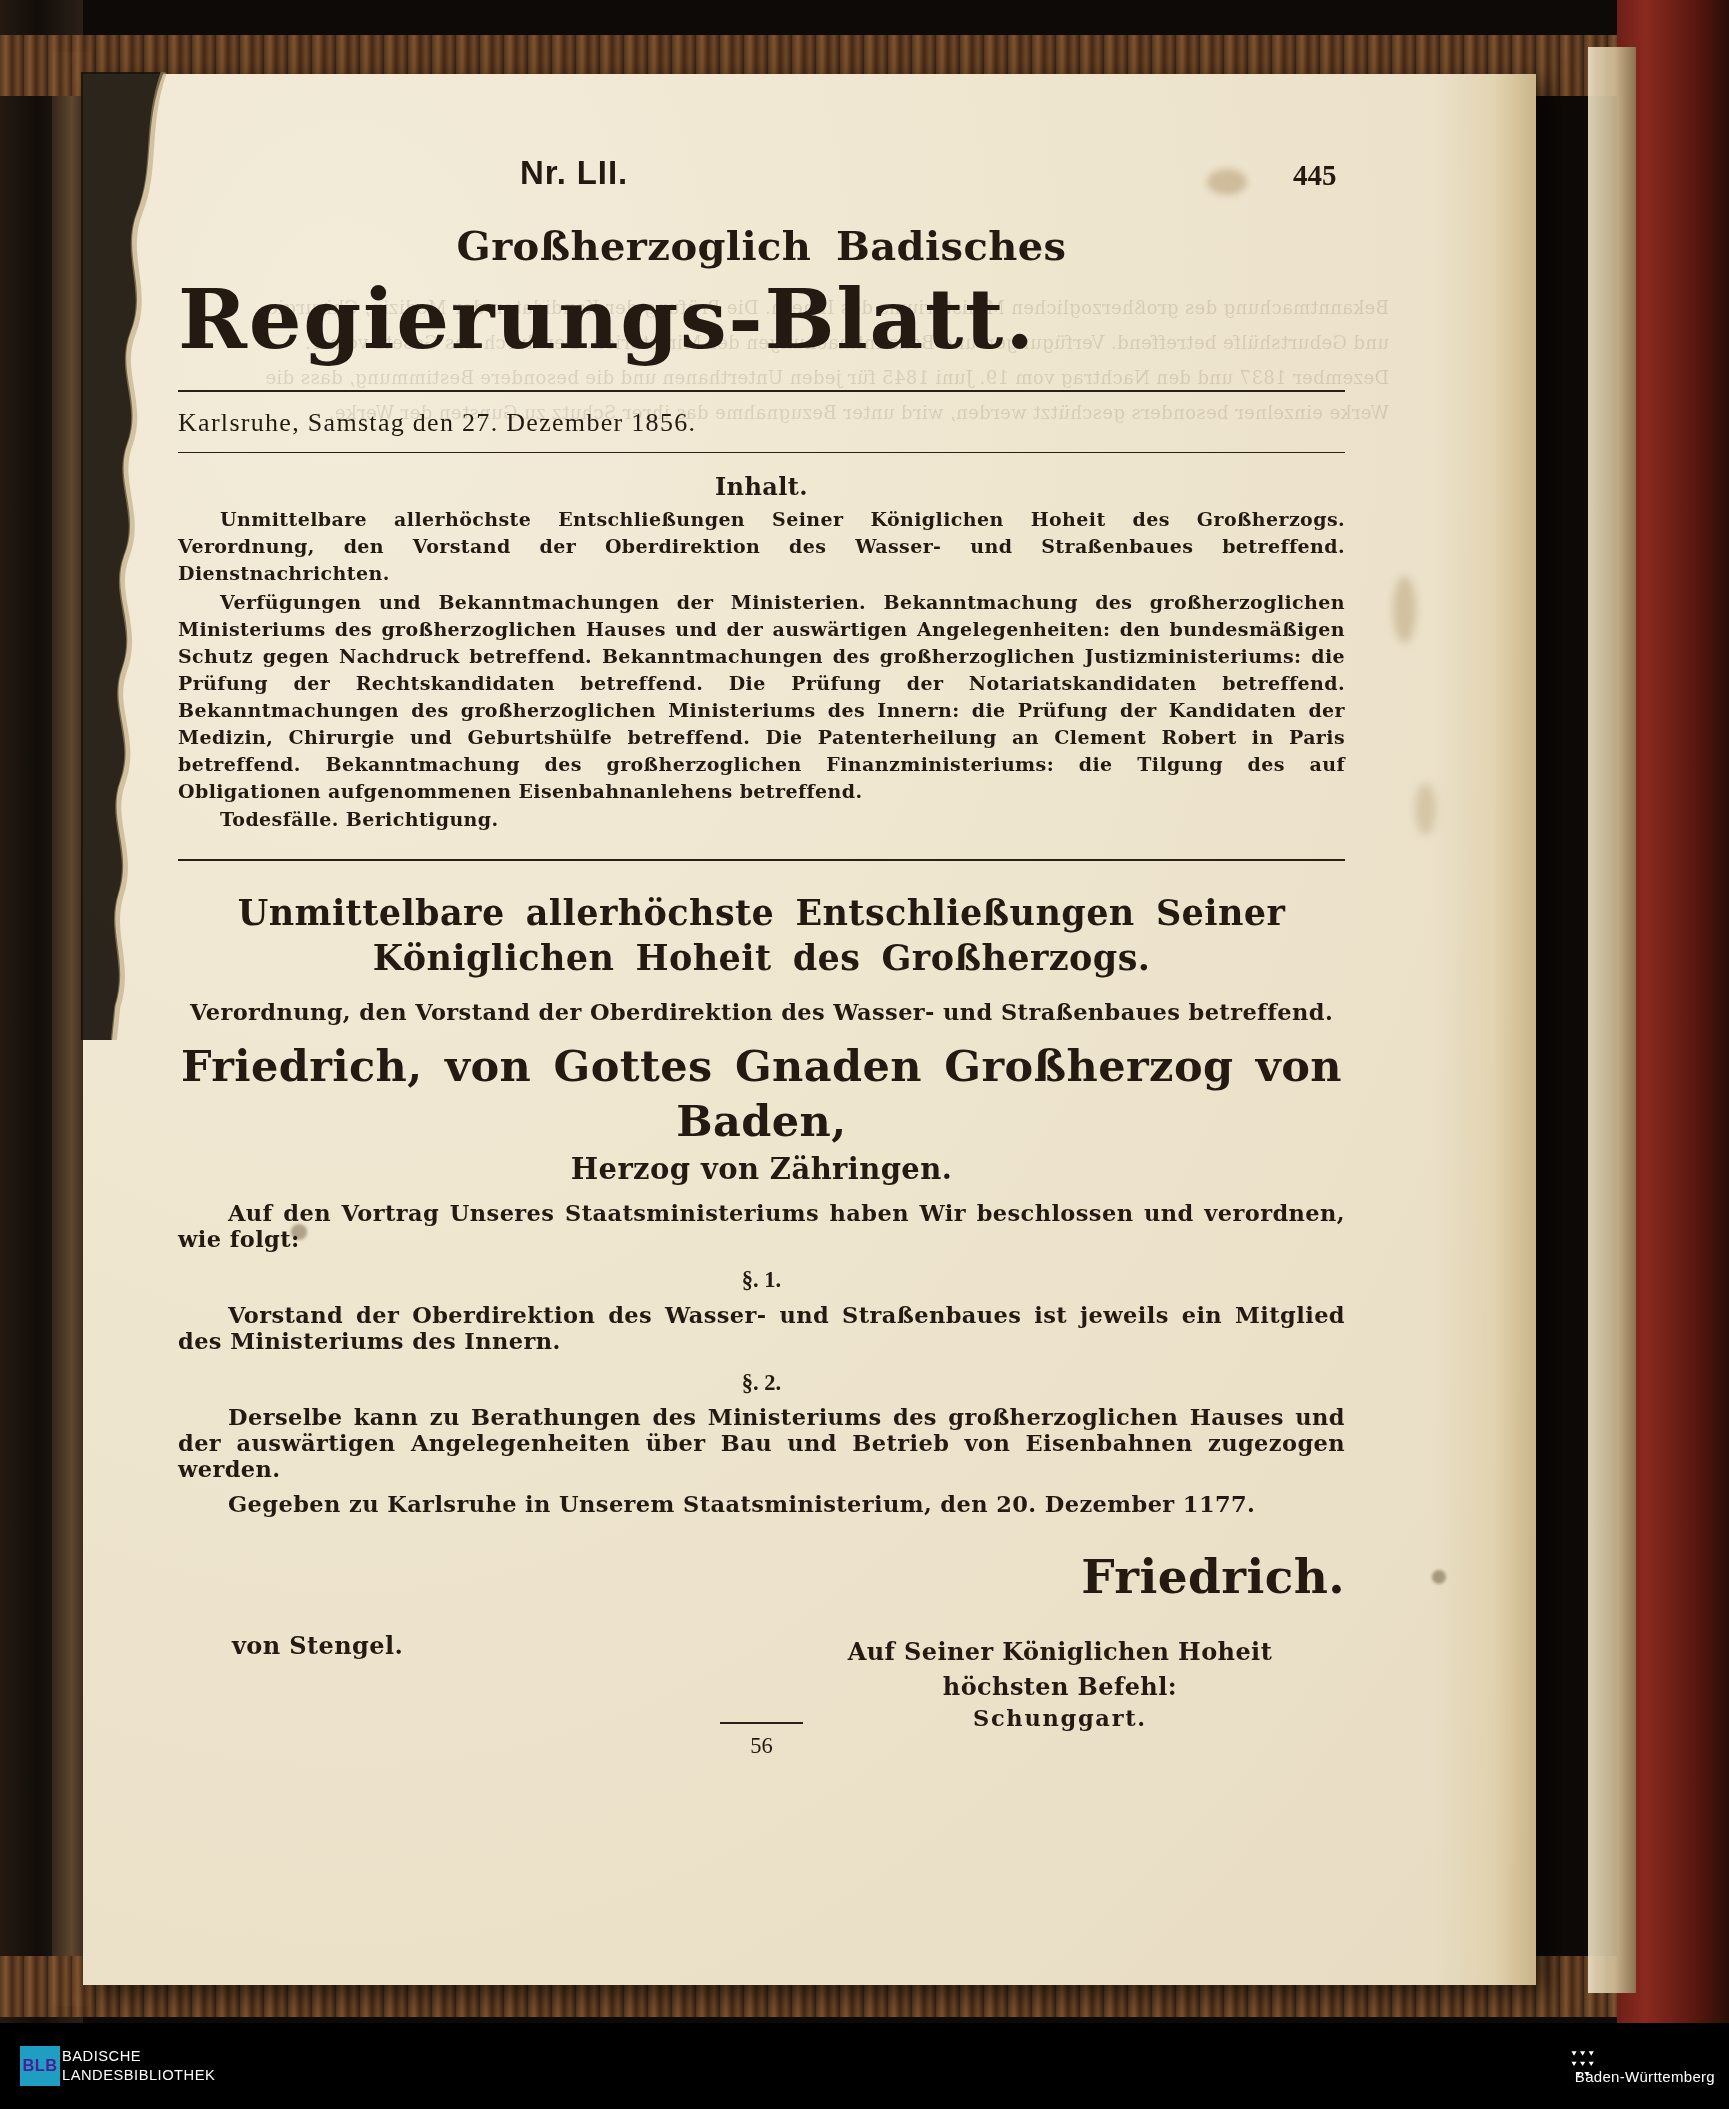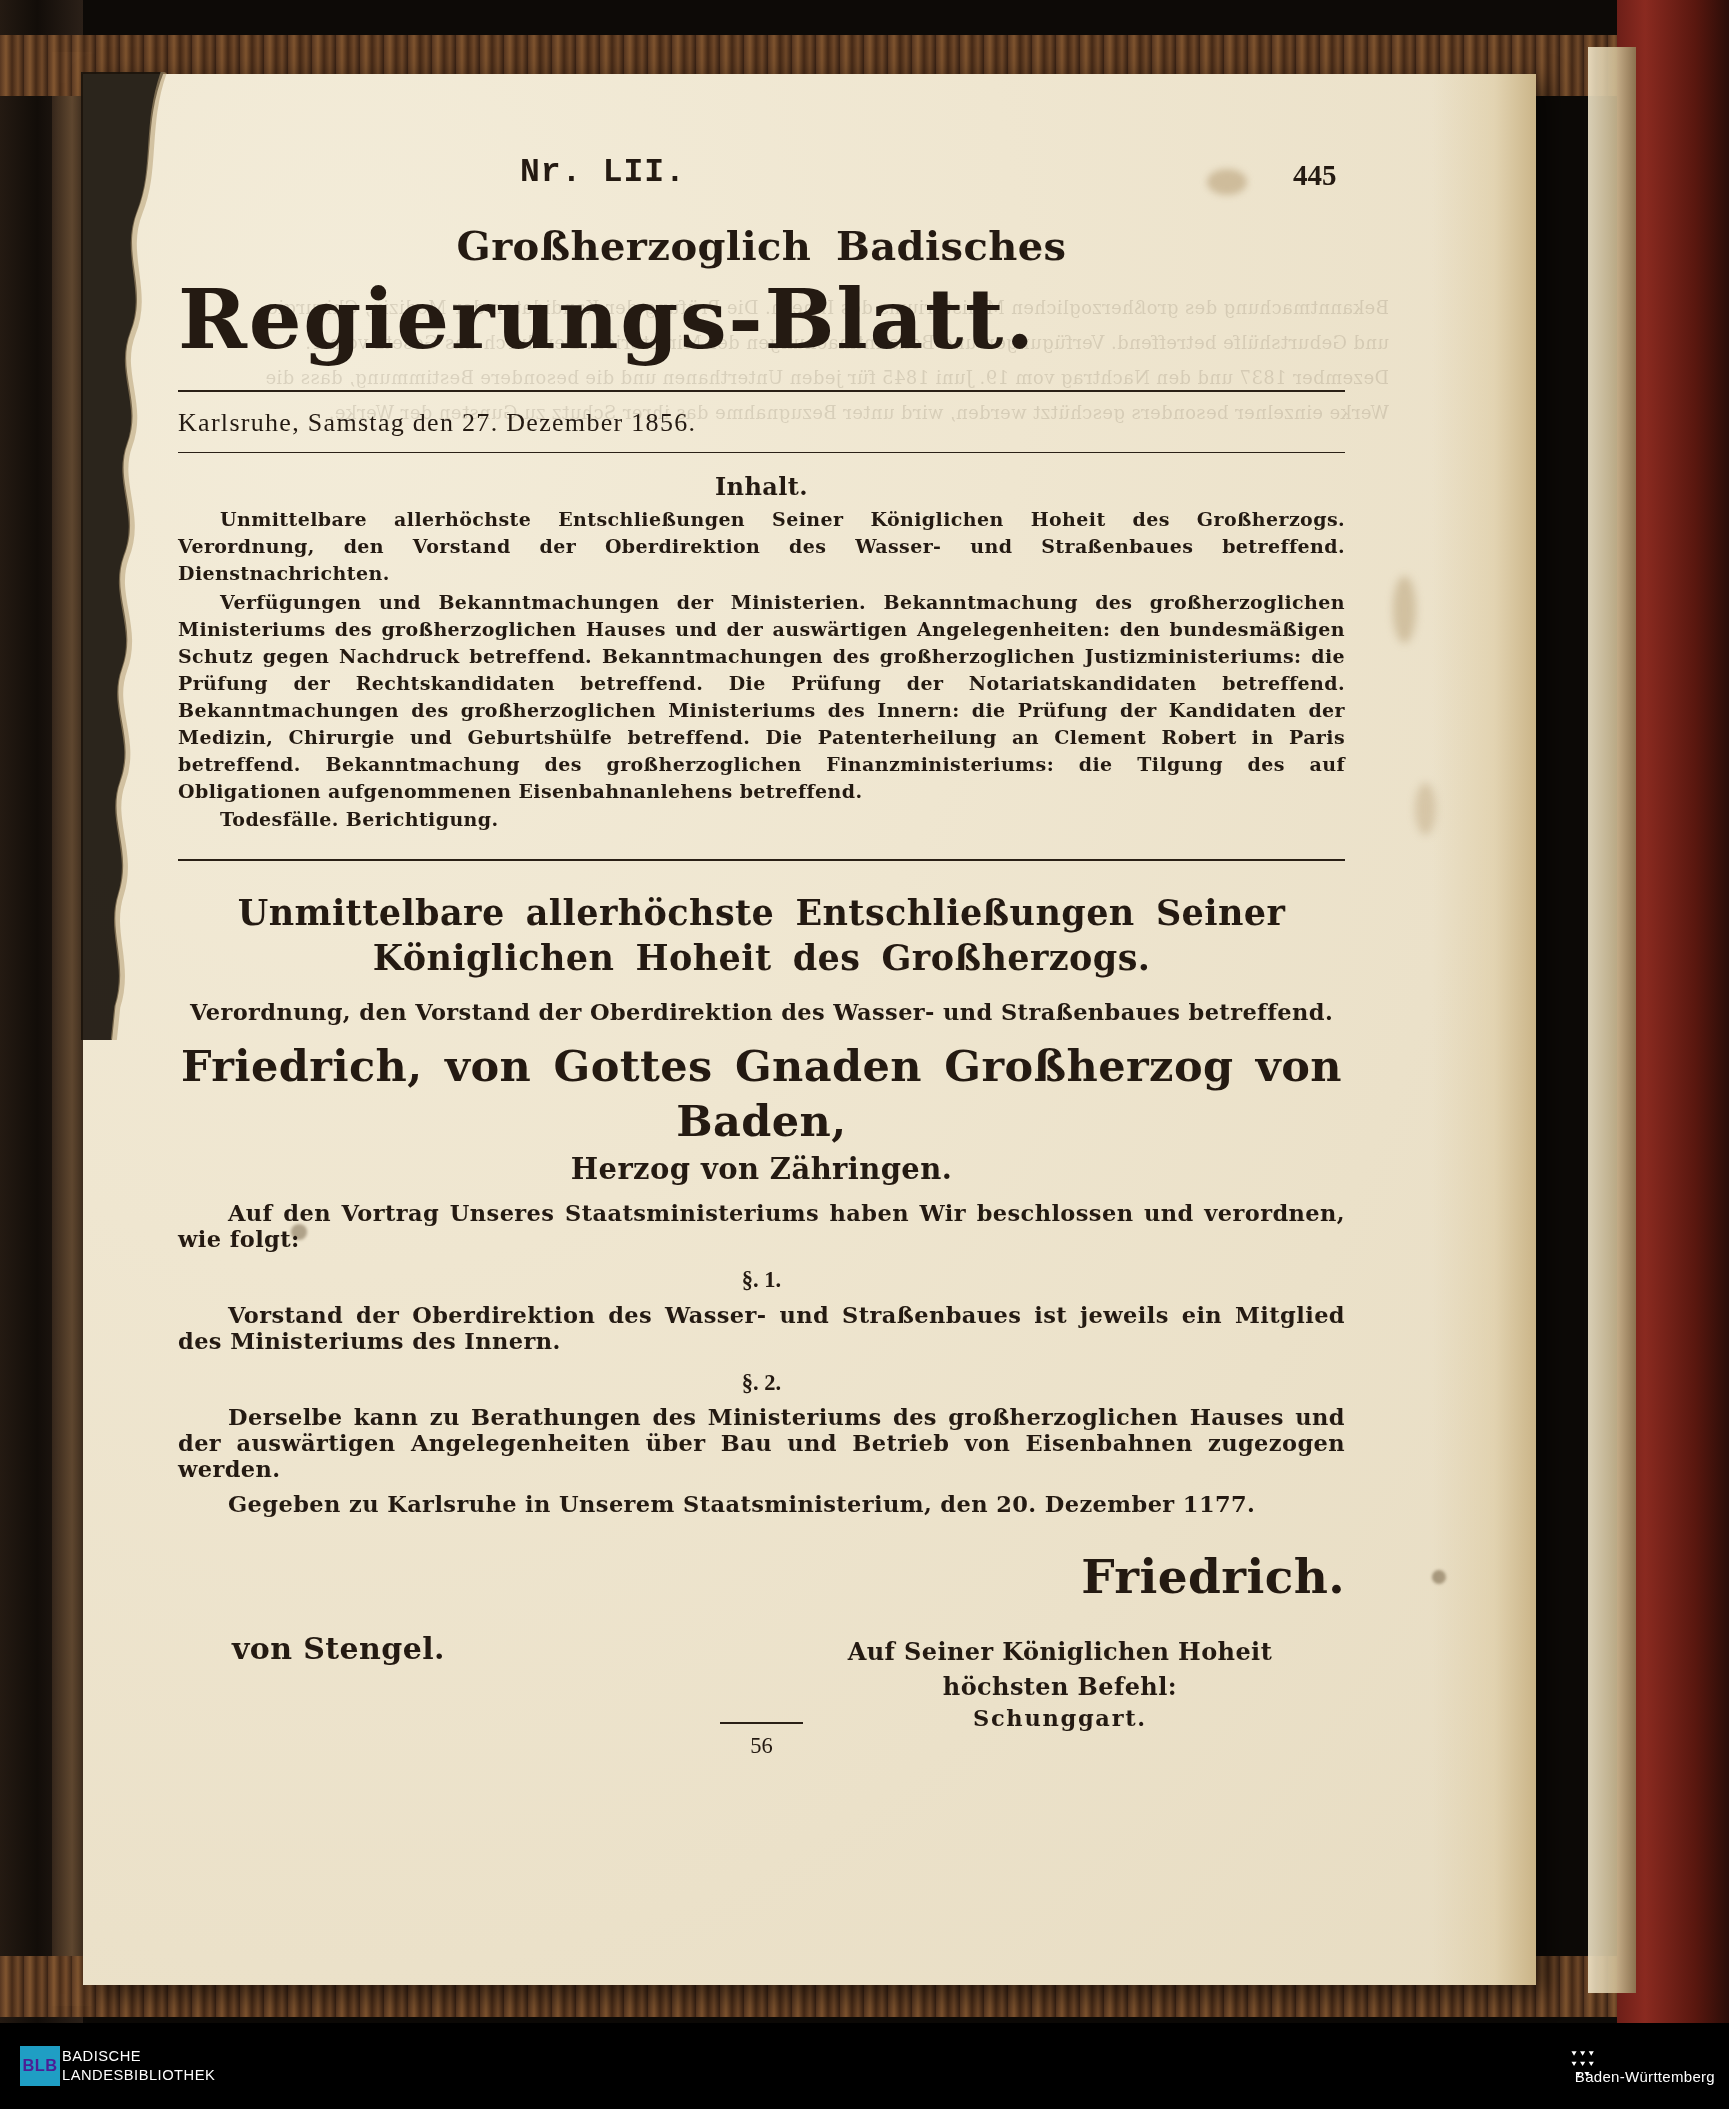--- a/index.html
+++ b/index.html
@@ -126,21 +126,21 @@
     font-family: "Liberation Serif", serif;
   }
 
   .headrow {
     position: relative;
     height: 42px;
   }
   #issue-no {
     position: absolute;
     left: 342px; top: 0;
-    font-family: Liberation Mono, monospace;
+    font-family: Liberation Sans, sans-serif;
     font-weight: 700;
     font-size: 33px;
     letter-spacing: 0.9px;
   }
   #page-no {
     position: absolute;
     right: 8.6px; top: 5.2px;
     font-family: "Liberation Serif", serif;
     font-weight: 700;
     font-size: 29px;
@@ -237,21 +237,21 @@
     margin: 29px 0 8.6px 0;
   }
   #countersign-row {
     position: relative;
     height: 83px;
     margin-top: 5.2px;
   }
   #minister-left {
     position: absolute;
     left: 54px; top: 15.6px;
-    font-size: 30px;
+    font-size: 24px;
   }
   #order-block {
     position: absolute;
     right: 8.6px; top: 0;
     text-align: center;
     width: 553px;
     margin-top: 19px;
   }
   #order-line1 { font-size: 24px; line-height: 35px; }
   #order-line2 { font-size: 22.5px; line-height: 29px; letter-spacing: 1.7px; }

